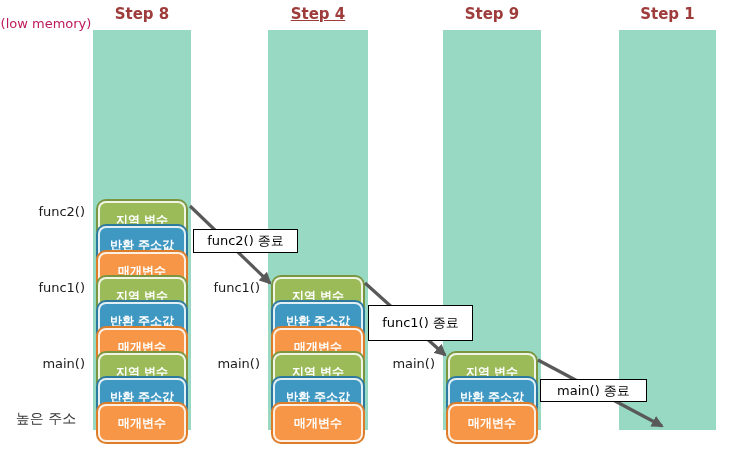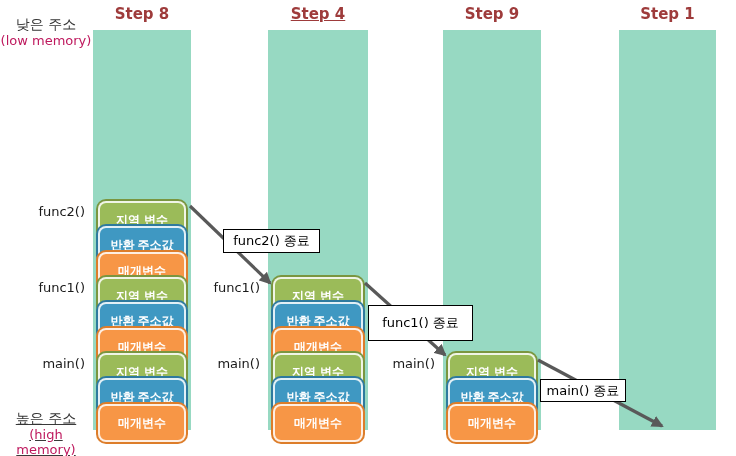--- a/index.html
+++ b/index.html
@@ -23,42 +23,40 @@
     position:absolute;width:80px;text-align:right;font-size:13px;font-weight:normal;
     color:#1a1a1a;line-height:20px;
   }
   .stack-box{
     position:absolute;height:38px;border-radius:8px;
     border:2px solid rgba(255,255,255,0.85);
     display:flex;align-items:center;justify-content:center;
     font-size:12px;font-weight:bold;color:#fff;box-sizing:border-box;
   }
   .box-local {background:var(--local_fill); box-shadow:0 0 0 2px var(--local_border);}
-  .box-return{background:var(--return_fill);box-shadow:0 0 0 2px var(--return_border);font-family:Liberation Serif, serif;}
+  .box-return{background:var(--return_fill);box-shadow:0 0 0 2px var(--return_border);}
   .box-param {background:var(--param_fill); box-shadow:0 0 0 2px var(--param_border);}
   .callout{
     position:absolute;background:#fff;border:1.5px solid #000;box-sizing:border-box;
     display:flex;align-items:center;justify-content:center;
     font-size:13px;color:#000;z-index:5;
   }
   #arrows{position:absolute;left:0;top:0;width:736px;height:456px;z-index:4;pointer-events:none;}
 </style>
 </head>
 <body>
 
 <div id="canvas">
 
   <div class="mem-label" style="top:16px;">
-    <span class="ko">낮은 주소</span>
     <span class="en">(low memory)</span>
   </div>
 
-  <div class="mem-label" style="top:410px;text-decoration:underline;">
+  <div class="mem-label" style="top:410px;">
     <span class="ko">높은 주소</span>
-    <span class="en">(high memory)</span>
   </div>
 
   <div id="generated">
       <div class="stack-column" style="left:93px;width:98px;"></div>
       <div class="step-title" style="left:92px;">Step 8</div>
       <div class="func-label" style="left:5px;top:202px;">func2()</div>
       <div class="stack-box box-local" style="left:98px;top:201px;width:88px;">지역 변수</div>
       <div class="stack-box box-return" style="left:98px;top:226px;width:88px;">반환 주소값</div>
       <div class="stack-box box-param" style="left:98px;top:252px;width:88px;">매개변수</div>
       <div class="func-label" style="left:5px;top:278px;">func1()</div>
@@ -80,23 +78,23 @@
       <div class="stack-box box-return" style="left:273px;top:378px;width:90px;">반환 주소값</div>
       <div class="stack-box box-param" style="left:273px;top:404px;width:90px;">매개변수</div>
       <div class="stack-column" style="left:443px;width:98px;"></div>
       <div class="step-title" style="left:442px;">Step 9</div>
       <div class="func-label" style="left:355px;top:354px;">main()</div>
       <div class="stack-box box-local" style="left:448px;top:353px;width:88px;">지역 변수</div>
       <div class="stack-box box-return" style="left:448px;top:378px;width:88px;">반환 주소값</div>
       <div class="stack-box box-param" style="left:448px;top:404px;width:88px;">매개변수</div>
       <div class="stack-column" style="left:619px;width:97px;"></div>
       <div class="step-title" style="left:617.5px;">Step 1</div>
-      <div class="callout" style="left:193px;top:229px;width:97px;height:24px;margin-left:30px;">func2() 종료</div>
+      <div class="callout" style="left:193px;top:229px;width:105px;height:24px;">func2() 종료</div>
       <div class="callout" style="left:368px;top:305px;width:105px;height:36px;">func1() 종료</div>
-      <div class="callout" style="left:540px;top:379px;width:86px;height:23px;">main() 종료</div>
+      <div class="callout" style="left:540px;top:379px;width:107px;height:23px;">main() 종료</div>
     </div>
 
   <svg id="arrows">
     <defs>
       <marker id="ah" markerUnits="userSpaceOnUse" markerWidth="14" markerHeight="12" refX="10" refY="6" orient="auto">
         <path d="M0,0 L12,6 L0,12 Z" fill="#595959"></path>
       </marker>
     </defs>
   <line x1="190" y1="206" x2="270" y2="283" stroke="#595959" stroke-width="3.2" marker-end="url(#ah)"></line>
       <line x1="365" y1="283" x2="445" y2="355" stroke="#595959" stroke-width="3.2" marker-end="url(#ah)"></line>

